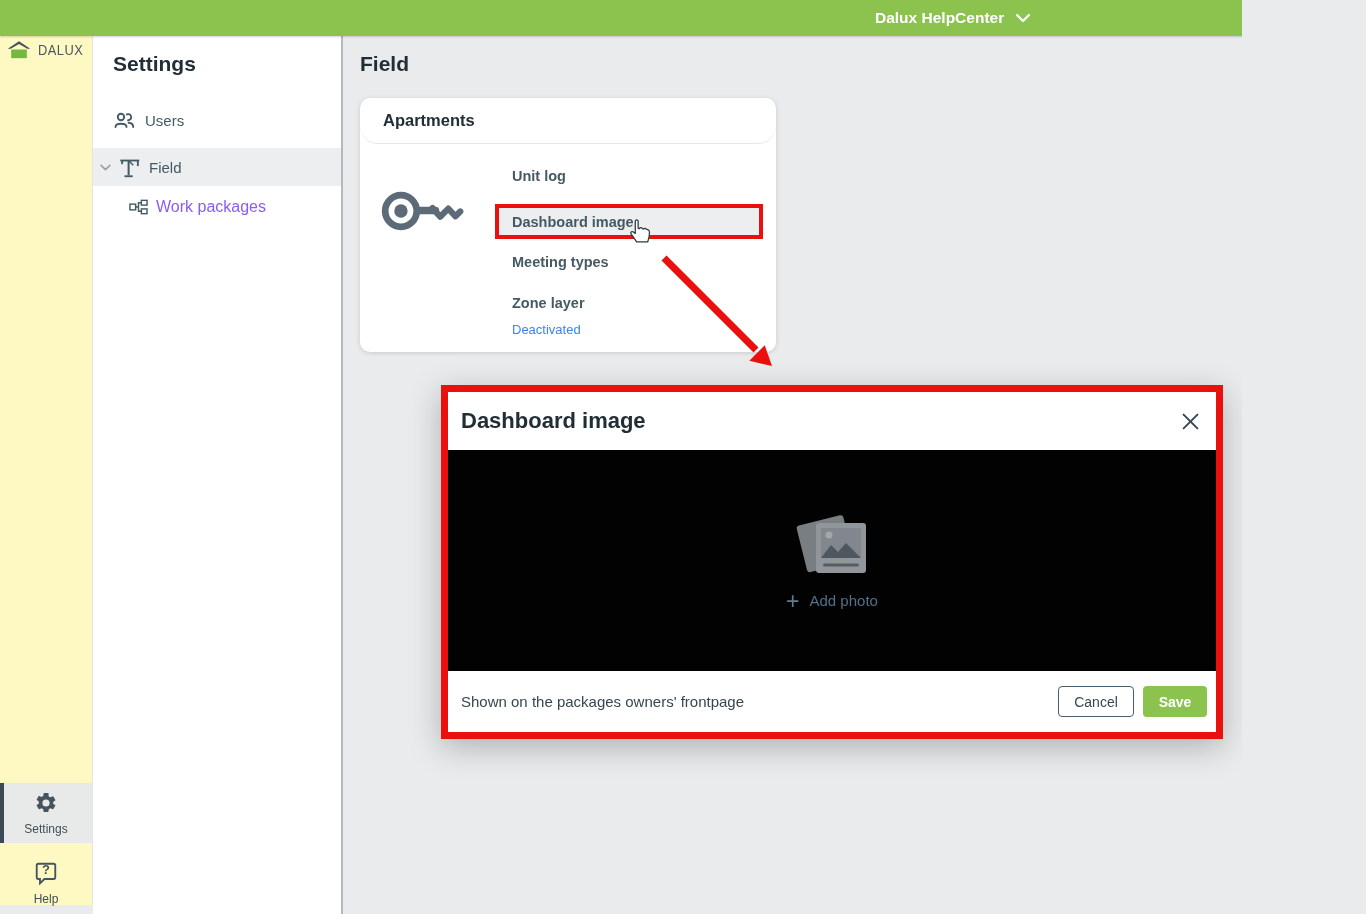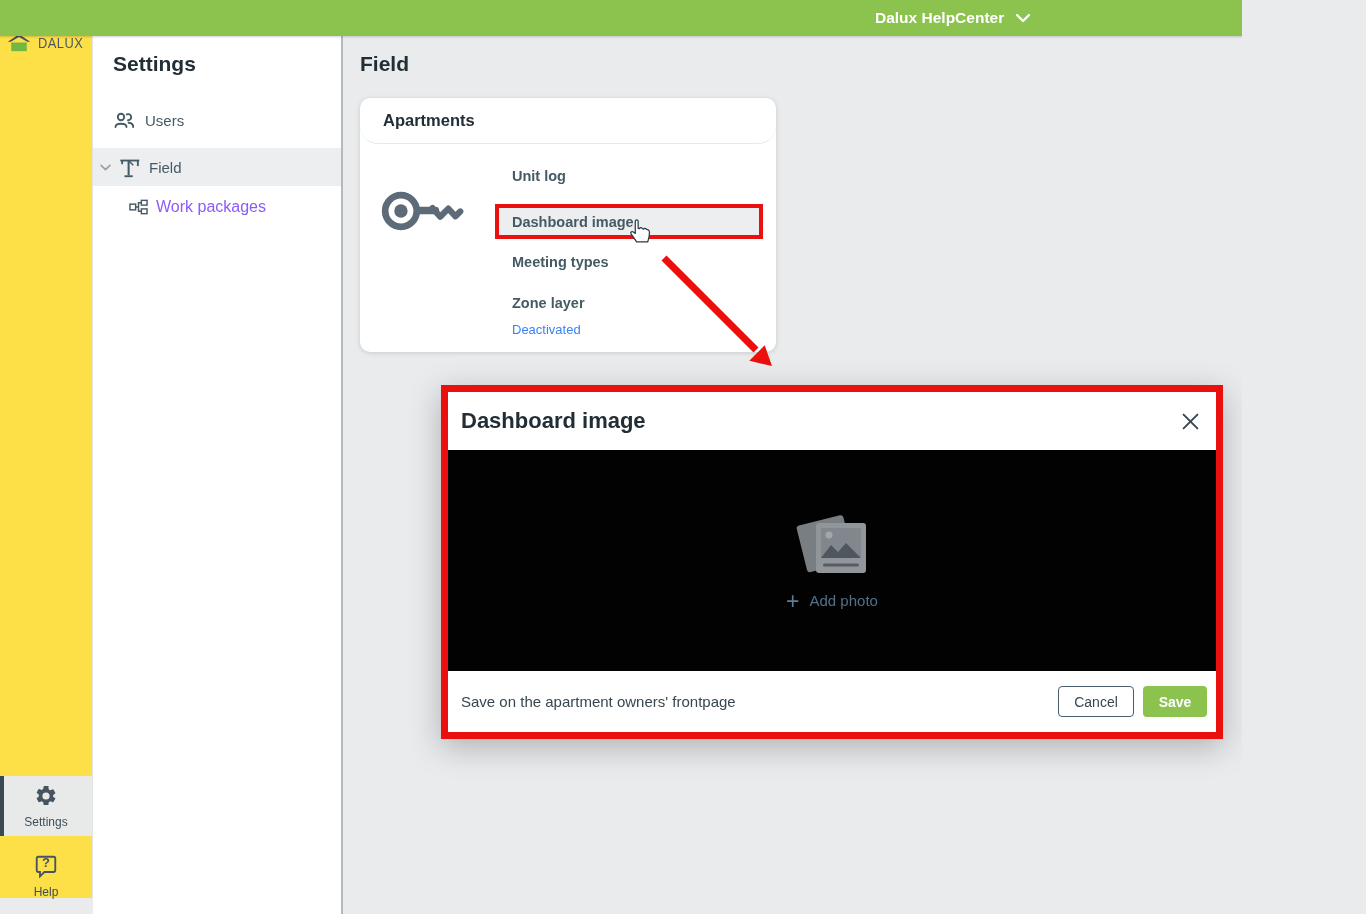--- a/index.html
+++ b/index.html
@@ -6,21 +6,21 @@
   body { font-family:"Liberation Sans", sans-serif; background:#e9ebec; }
   #screen { position:relative; width:1242px; height:914px; background:#e9ebec; overflow:hidden; }
 
   
   .topbar { position:absolute; left:0; top:0; width:1366px; height:36px; background:#8cc34f;
             box-shadow:0 1px 2px rgba(0,0,0,.18); z-index:5; }
   .topbar-title { position:absolute; left:875px; top:0; height:36px; display:flex; align-items:center;
                   gap:12px; color:#fff; font-size:15.5px; font-weight:bold; cursor:pointer; }
 
   
-  .rail { position:absolute; left:0; top:20px; width:93px; height:878px; background:#fde047;
+  .rail { position:absolute; left:0; top:27px; width:93px; height:878px; background:#fef9c3;
           border-right:1px solid #e2e4e5; z-index:4; }
   .logo { position:absolute; left:0; top:12px; width:92px; display:flex; align-items:center;
           justify-content:center; gap:4px; }
   .logo-text { font-size:14px; font-weight:500; letter-spacing:.5px; color:#4a5763; transform:scaleX(.92); }
   .back-block { position:absolute; left:0; top:54px; width:92px; text-align:center; cursor:pointer; }
   .back-label { font-size:12px; line-height:15px; color:#3f4e58; margin-top:4px; }
   .rail-item { position:absolute; left:0; width:92px; text-align:center; cursor:pointer; }
   .rail-item .lbl { font-size:12px; color:#3f4e58; margin-top:3px; }
   .rail-settings { top:756px; height:60px; background:#e8eaea; padding-top:8px; }
   .rail-settings::before { content:""; position:absolute; left:0; top:0; width:4px; height:60px; background:#3a4a54; }
@@ -231,19 +231,19 @@
         <polygon points="27,47 37,34 44,41 52,32 67,47" fill="#4e575e"></polygon>
         <rect x="29" y="52.5" width="36" height="3" rx="1.5" fill="#565c62"></rect>
       </svg>
       <div class="add-photo">
         <span class="add-plus">+</span>
         <span class="add-lbl">Add photo</span>
       </div>
     </div>
 
     <div class="modal-footer">
-      <span class="footer-note">Save on the apartment owners' frontpage</span>
+      <span class="footer-note">Shown on the packages owners' frontpage</span>
       <button class="btn btn-cancel">Cancel</button>
       <button class="btn btn-save">Save</button>
     </div>
   </div>
 
 </div>
 
 </body></html>

